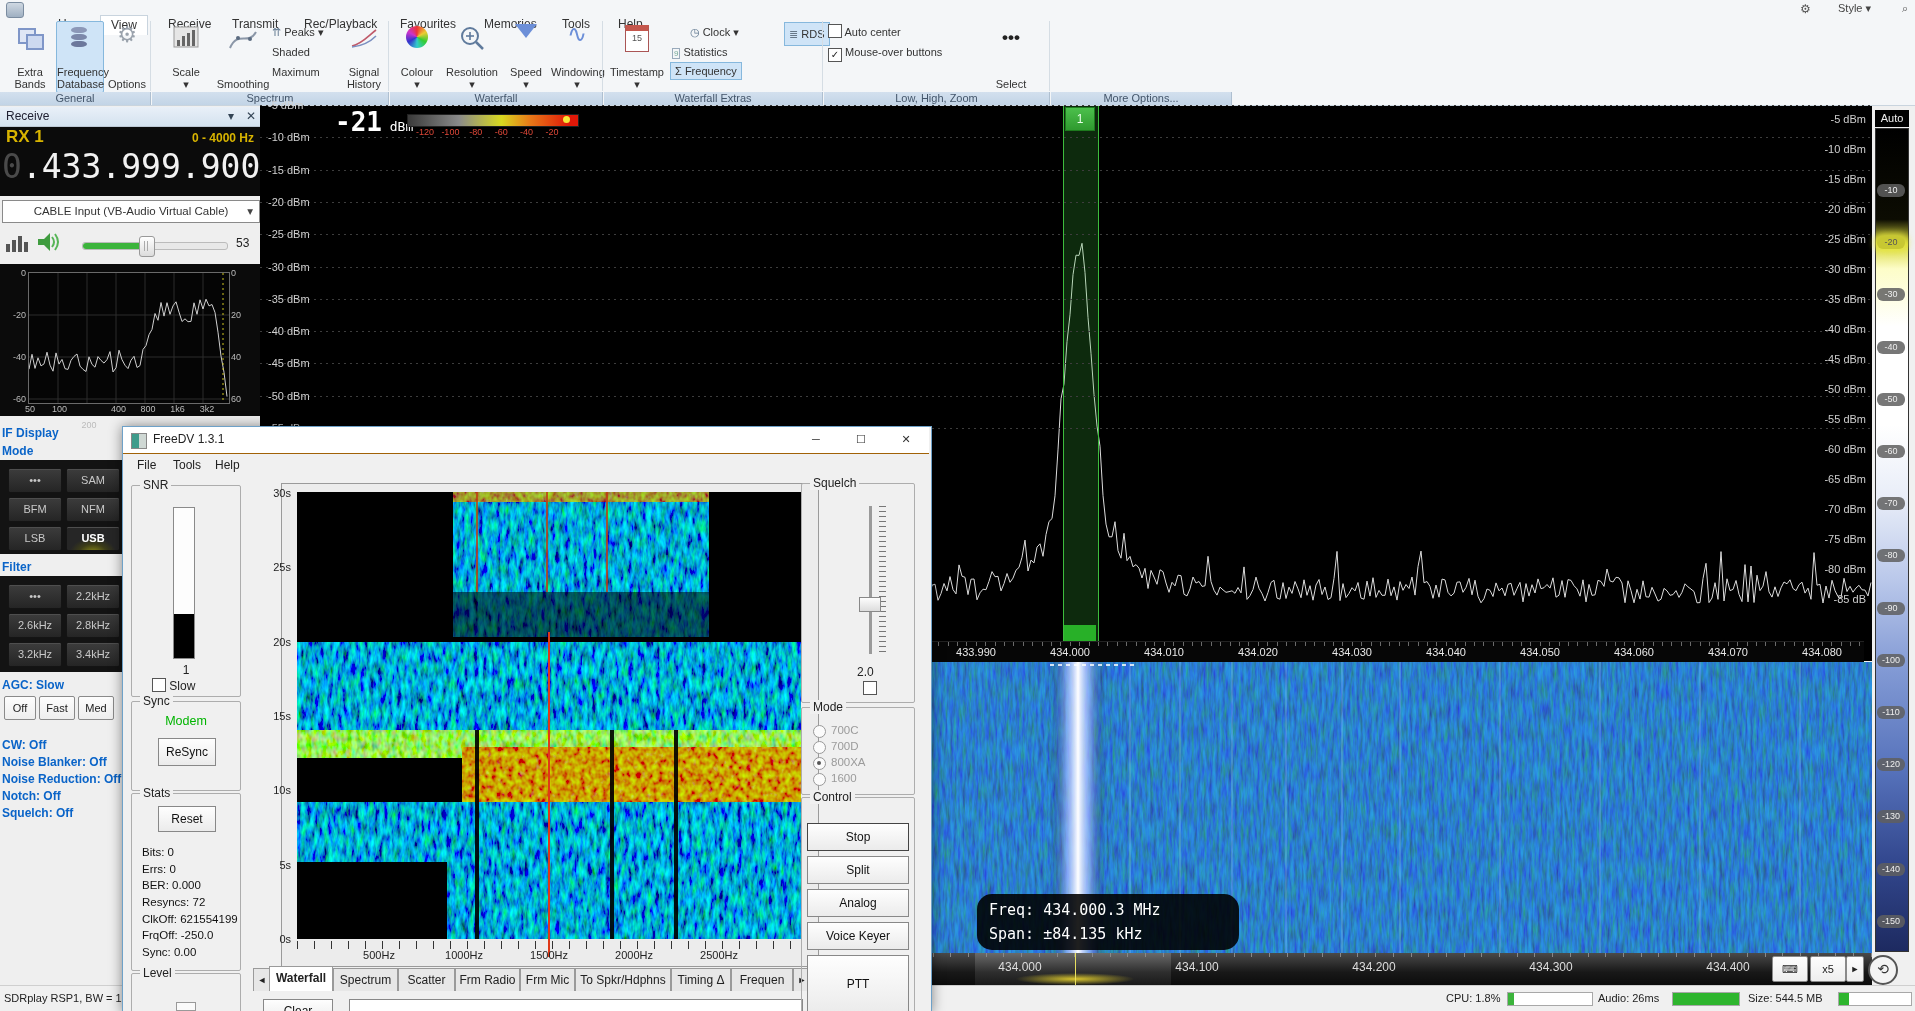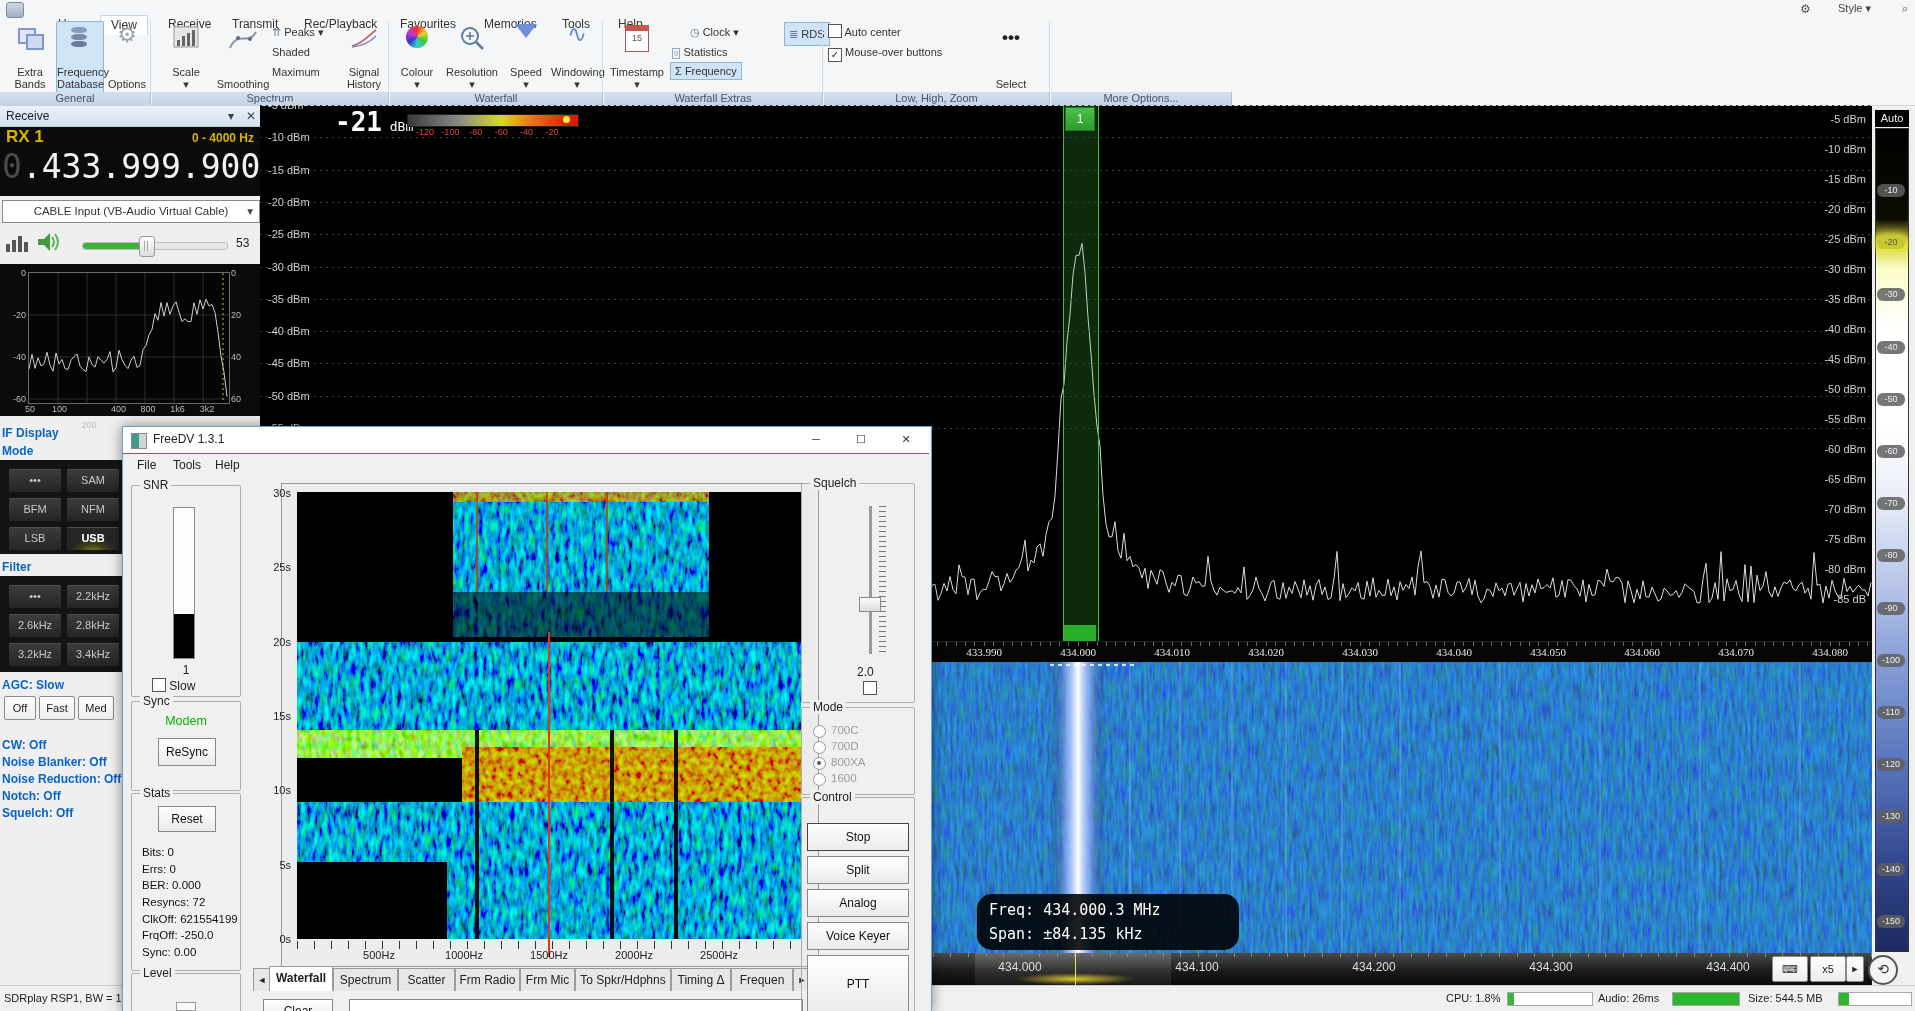--- a/index.html
+++ b/index.html
@@ -45,23 +45,23 @@
   .ftab{position:absolute;top:541px;height:22px;background:#e7e7e7;border:1px solid #9a9a9a;border-bottom:none;
         text-align:center;font-size:12px;line-height:22px;color:#222;}
   .ftab.active{background:#fff;font-weight:bold;height:24px;top:539px;z-index:2;}
   .statline{position:absolute;left:10px;font-size:11.5px;color:#111;white-space:nowrap;}
   .radio{position:absolute;width:11px;height:11px;border:1px solid #999;border-radius:50%;background:#fbfbfb;}
   .radio .dot{position:absolute;left:2.5px;top:2.5px;width:4px;height:4px;border-radius:50%;background:#555;display:none;}
   .radio.on .dot{display:block;}
   .radiolbl{position:absolute;font-size:11.5px;color:#9b9b9b;}
   
   #specarea{position:absolute;left:260px;top:106px;width:1612px;height:555px;background:#000;}
-  #freqbar{position:absolute;left:260px;top:641px;width:1612px;height:20px;background:#060606;border-top:1px solid #222;
+  #freqbar{position:absolute;left:252px;top:641px;width:1612px;height:20px;background:#060606;border-top:1px solid #222;
            background-image:repeating-linear-gradient(90deg,#6a6a6a 0 1px,transparent 1px 9.4px);
-           background-size:100% 4px;background-repeat:no-repeat;font-family:Liberation Serif, serif;}
+           background-size:100% 4px;background-repeat:no-repeat;}
   #wfarea{position:absolute;left:260px;top:662px;width:1612px;height:291px;background:#0a1134;}
   #bandscale{position:absolute;left:260px;top:953px;width:1612px;height:32px;
              background:linear-gradient(#4a4a4a,#181818 60%,#0c0c0c);}
   #statusbar{position:absolute;left:0;top:985px;width:1915px;height:26px;background:#f0f0f0;border-top:1px solid #cfcfcf;
              font-size:11px;color:#222;}
   .meter{position:absolute;top:6px;height:12px;background:#fff;border:1px solid #a8a8a8;}
 </style>
 </head>
 <body>
 

